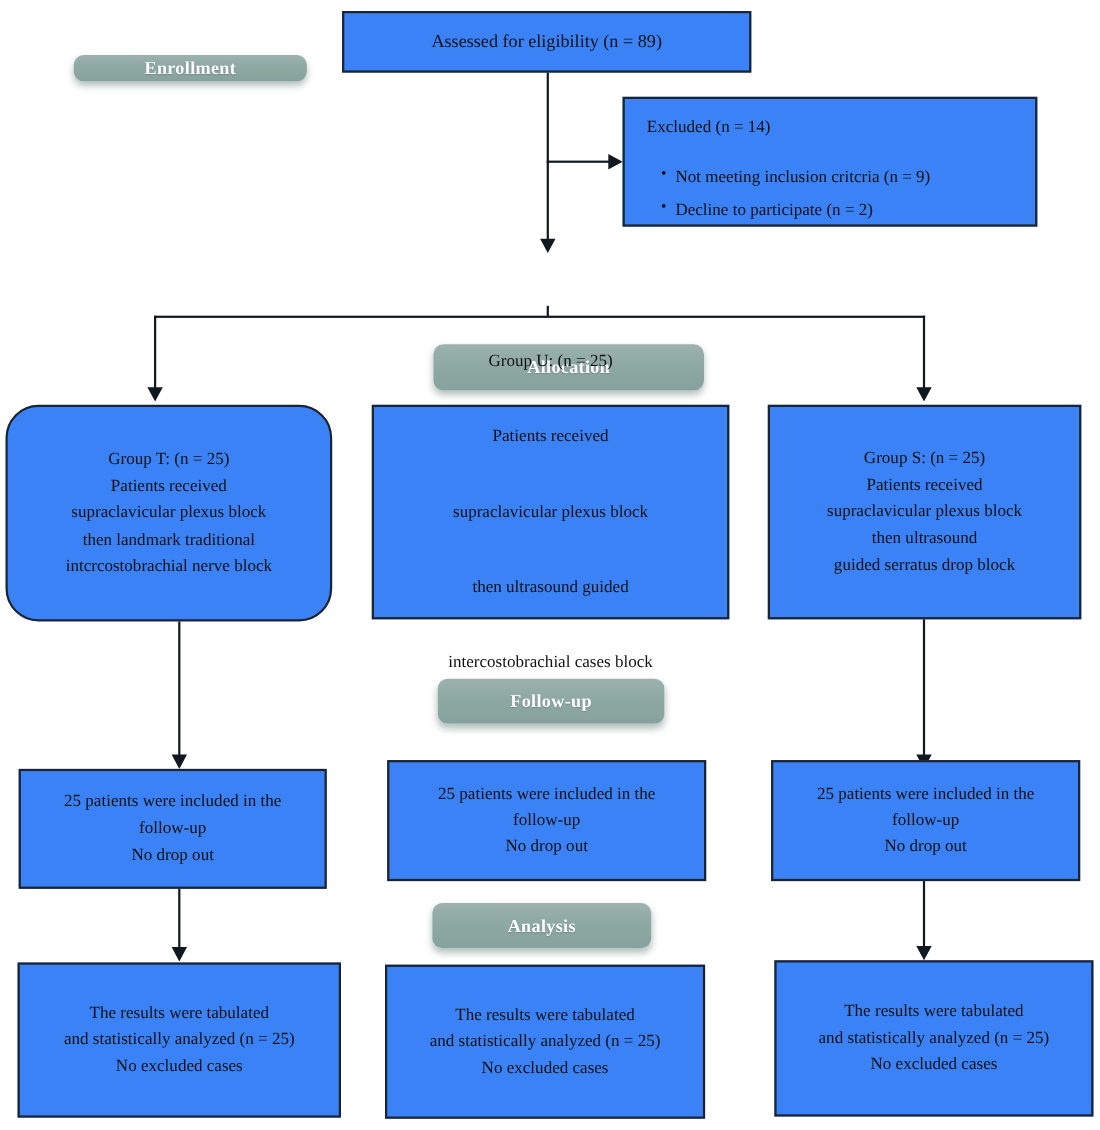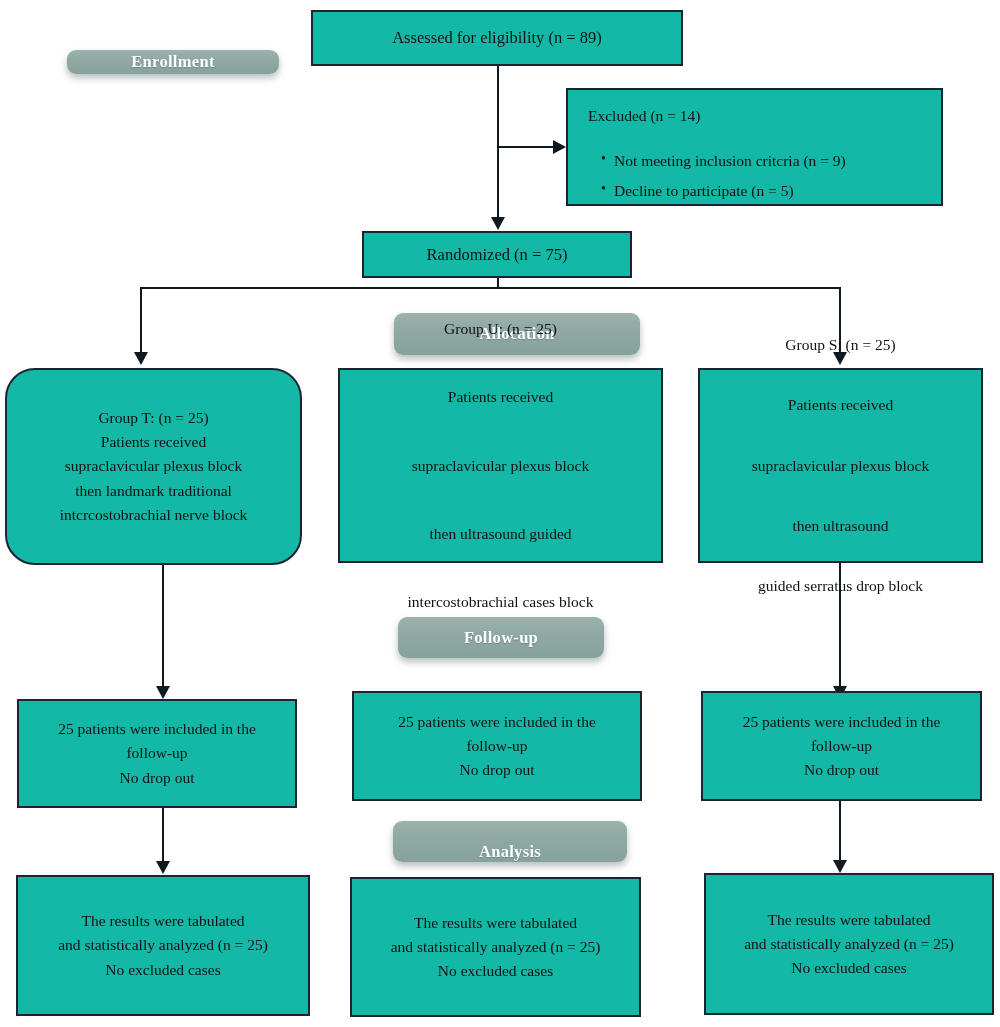--- a/index.html
+++ b/index.html
@@ -16,21 +16,21 @@
     position: relative;
     width: 1000px;
     height: 1027px;
     background: #ffffff;
     overflow: hidden;
   }
   .box {
     position: absolute;
     box-sizing: border-box;
     border: 2px solid #1b2430;
-    background: #14b8a6;
+    background: #3b82f6;
     display: flex;
     flex-direction: column;
     align-items: center;
     justify-content: center;
     text-align: center;
     font-size: 15.5px;
     line-height: 1.55;
     color: #111111;
     padding: 4px 8px;
   }
@@ -115,39 +115,36 @@
   </div>
 
   <div class="pill" style="left:394px; top:313px; width:246px; height:42px;">
     <span>Allocation</span>
   </div>
 
   <div class="pill" style="left:398px; top:617px; width:206px; height:41px;">
     <span>Follow-up</span>
   </div>
 
-  <div class="pill" style="left:393px; top:821px; width:234px; height:41px;align-items:flex-end;">
+  <div class="pill" style="left:393px; top:821px; width:199px; height:41px;">
     <span>Analysis</span>
   </div>
 
   <div class="box" style="left:311px; top:10px; width:372px; height:56px; font-size:16.5px;">
     <span class="line">Assessed for eligibility (n = 89)</span>
   </div>
 
   <div class="box top-align" style="left:566px; top:88px; width:377px; height:118px; font-size:15.5px;">
     <span class="excluded-head">Excluded (n = 14)</span>
     <ul class="excluded-list">
       <li>Not meeting inclusion critcria (n = 9)</li>
-      <li>Decline to participate (n = 5)</li>
+      <li>Decline to participate (n = 2)</li>
     </ul>
   </div>
 
-  <div class="box" style="left:362px; top:231px; width:270px; height:47px; font-size:16.5px;">
-    <span class="line">Randomized (n = 75)</span>
-  </div>
 
   <div class="vline" style="left:497px; top:66px; height:152px;"></div>
   <div class="arrow-down" style="left:491px; top:217px;"></div>
 
   <div class="hline" style="left:497px; top:146px; width:57px;"></div>
   <div class="arrow-right" style="left:553px; top:140px;"></div>
 
   <div class="vline" style="left:497px; top:278px; height:10px;"></div>
   <div class="hline" style="left:140px; top:287px; width:701px;"></div>
   <div class="vline" style="left:140px; top:287px; height:66px;"></div>
@@ -164,21 +161,21 @@
   </div>
 
   <div class="box" style="left:338px; top:368px; width:325px; height:195px;gap:44px;">
     <span class="line">Group U: (n = 25)</span>
     <span class="line">Patients received</span>
     <span class="line">supraclavicular plexus block</span>
     <span class="line">then ultrasound guided</span>
     <span class="line">intercostobrachial cases block</span>
   </div>
 
-  <div class="box" style="left:698px; top:368px; width:285px; height:195px;gap:36px;">
+  <div class="box" style="left:698px; top:368px; width:285px; height:195px;">
     <span class="line">Group S: (n = 25)</span>
     <span class="line">Patients received</span>
     <span class="line">supraclavicular plexus block</span>
     <span class="line">then ultrasound</span>
     <span class="line">guided serratus drop block</span>
   </div>
 
   <div class="vline" style="left:162px; top:565px; height:122px;"></div>
   <div class="arrow-down" style="left:156px; top:686px;"></div>
 

